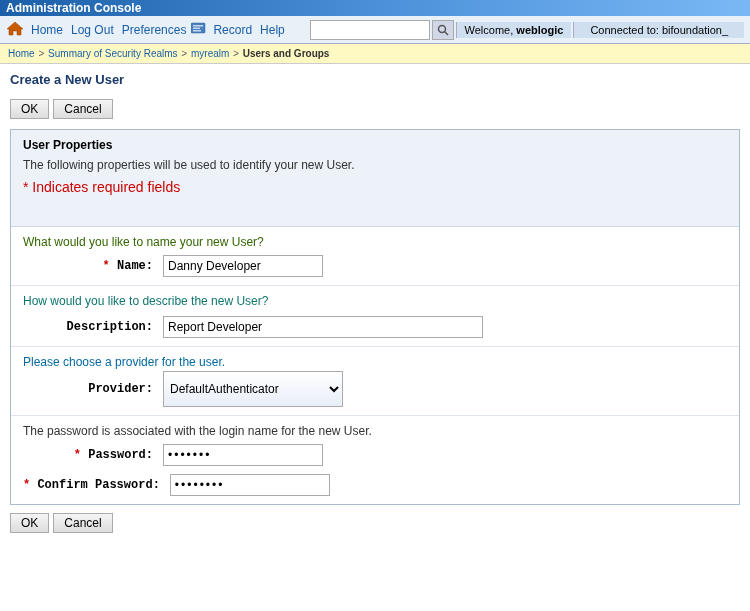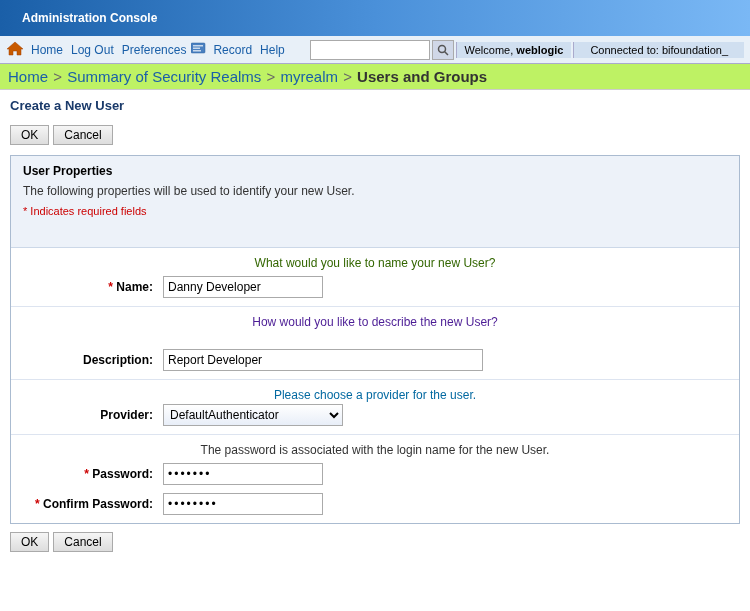--- a/index.html
+++ b/index.html
@@ -2,26 +2,26 @@
 <html><head>
   <meta charset="utf-8">
   <style>
     * { margin: 0; padding: 0; box-sizing: border-box; }
     body { font-family: Arial, sans-serif; font-size: 12px; background: #fff; width: 750px; }
 
     
     .title-bar {
       background: linear-gradient(to right, #1a5fa8, #4a90d9, #7ab8f5);
       color: white;
-      padding: 3px 22px;
+      padding: 3px 6px;
       font-size: 12px;
       font-weight: bold;
       display: flex;
       align-items: center;
-      height: 36px;
+      height: 16px;
     }
 
     
     .nav-bar {
       background: #e8f0f8;
       border-bottom: 1px solid #aac;
       display: flex;
       align-items: center;
       padding: 3px 6px;
       height: 28px;
@@ -67,24 +67,24 @@
       background: #d0dff0;
       padding: 2px 16px;
       font-size: 11px;
       white-space: nowrap;
       border-left: 1px solid #aac;
     }
 
     
     .breadcrumb {
       padding: 4px 8px;
-      font-size: 15px;
+      font-size: 10px;
       color: #333;
       border-bottom: 1px solid #ccc;
-      background: #bef264;
+      background: #fef9c3;
     }
     .breadcrumb a { color: #1a5fa8; text-decoration: none; }
     .breadcrumb .current { font-weight: bold; color: #333; }
     .breadcrumb .sep { color: #666; margin: 0 1px; }
 
     
     .main-content {
       padding: 8px 10px;
       background: #fff;
     }
@@ -119,84 +119,84 @@
       color: #000;
     }
 
     .panel-desc {
       font-size: 12px;
       color: #333;
       margin-bottom: 7px;
     }
 
     .required-note {
-      font-size: 11px;
+      font-size: 14px;
       color: #c00;
-      margin-bottom: 4px;
+      margin-bottom: 12px;
     }
 
     .field-question {
       font-size: 12px;
       color: #0a5;
       color: #336600;
       margin-bottom: 6px;
-      text-align: center;
     }
 
     .field-row {
       display: flex;
       align-items: center;
       gap: 10px;
     }
 
     .field-label {
       font-size: 12px;
       font-weight: bold;
       min-width: 130px;
       text-align: right;
+      font-family: Liberation Mono, monospace;
     }
 
     .field-input {
       height: 22px;
       border: 1px solid #aaa;
       font-size: 12px;
       padding: 7px 4px;
       background: #fff;
     }
 
     .field-input-wide {
       width: 320px;
     }
     .field-input-medium {
       width: 160px;
     }
 
     .provider-select {
-      height: 22px;
+      height: 36px;
       border: 1px solid #aaa;
       font-size: 12px;
       padding: 1px 2px;
       background: linear-gradient(to bottom, #fff, #e8eef8);
       width: 180px;
     }
 
     .password-input {
       font-family: Arial, sans-serif;
       letter-spacing: 2px;
     }
 
     .outer-border {
       border: 1px solid #aabbd0;
       margin: 0;
     }
 
     .top-panel {
       background: #edf2f9;
       border-bottom: 1px solid #ccd8e8;
-      padding: 8px 12px 26px 12px;
+      padding: 8px 12px 19px 12px;
     }
 
     .field-section-wrap {
       background: #fff;
     }
 
     .each-field-block {
       padding: 8px 12px;
       border-bottom: 1px solid #dde4f0;
     }
@@ -282,21 +282,21 @@
         <div class="field-question" style="color:#336600; margin-bottom:6px;">What would you like to name your new User?</div>
         <div class="field-row">
           <div class="field-label">
             <span style="color:#c00;">* </span><span style="font-weight:bold;">Name:</span>
           </div>
           <input type="text" class="field-input field-input-medium" value="Danny Developer" style="">
         </div>
       </div>
 
       <div class="each-field-block">
-        <div class="field-question" style="color:#4c1d95; margin-bottom:20px;">How would you like to describe the new User?</div>
+        <div class="field-question" style="color:#0f766e; margin-bottom:8px;">How would you like to describe the new User?</div>
         <div class="field-row">
           <div class="field-label">Description:</div>
           <input type="text" class="field-input field-input-wide" value="Report Developer" style="">
         </div>
       </div>
 
       <div class="each-field-block">
         <div class="field-question" style="color:#0369a1; margin-bottom:2px;">Please choose a provider for the user.</div>
         <div class="field-row">
           <div class="field-label">Provider:</div>

